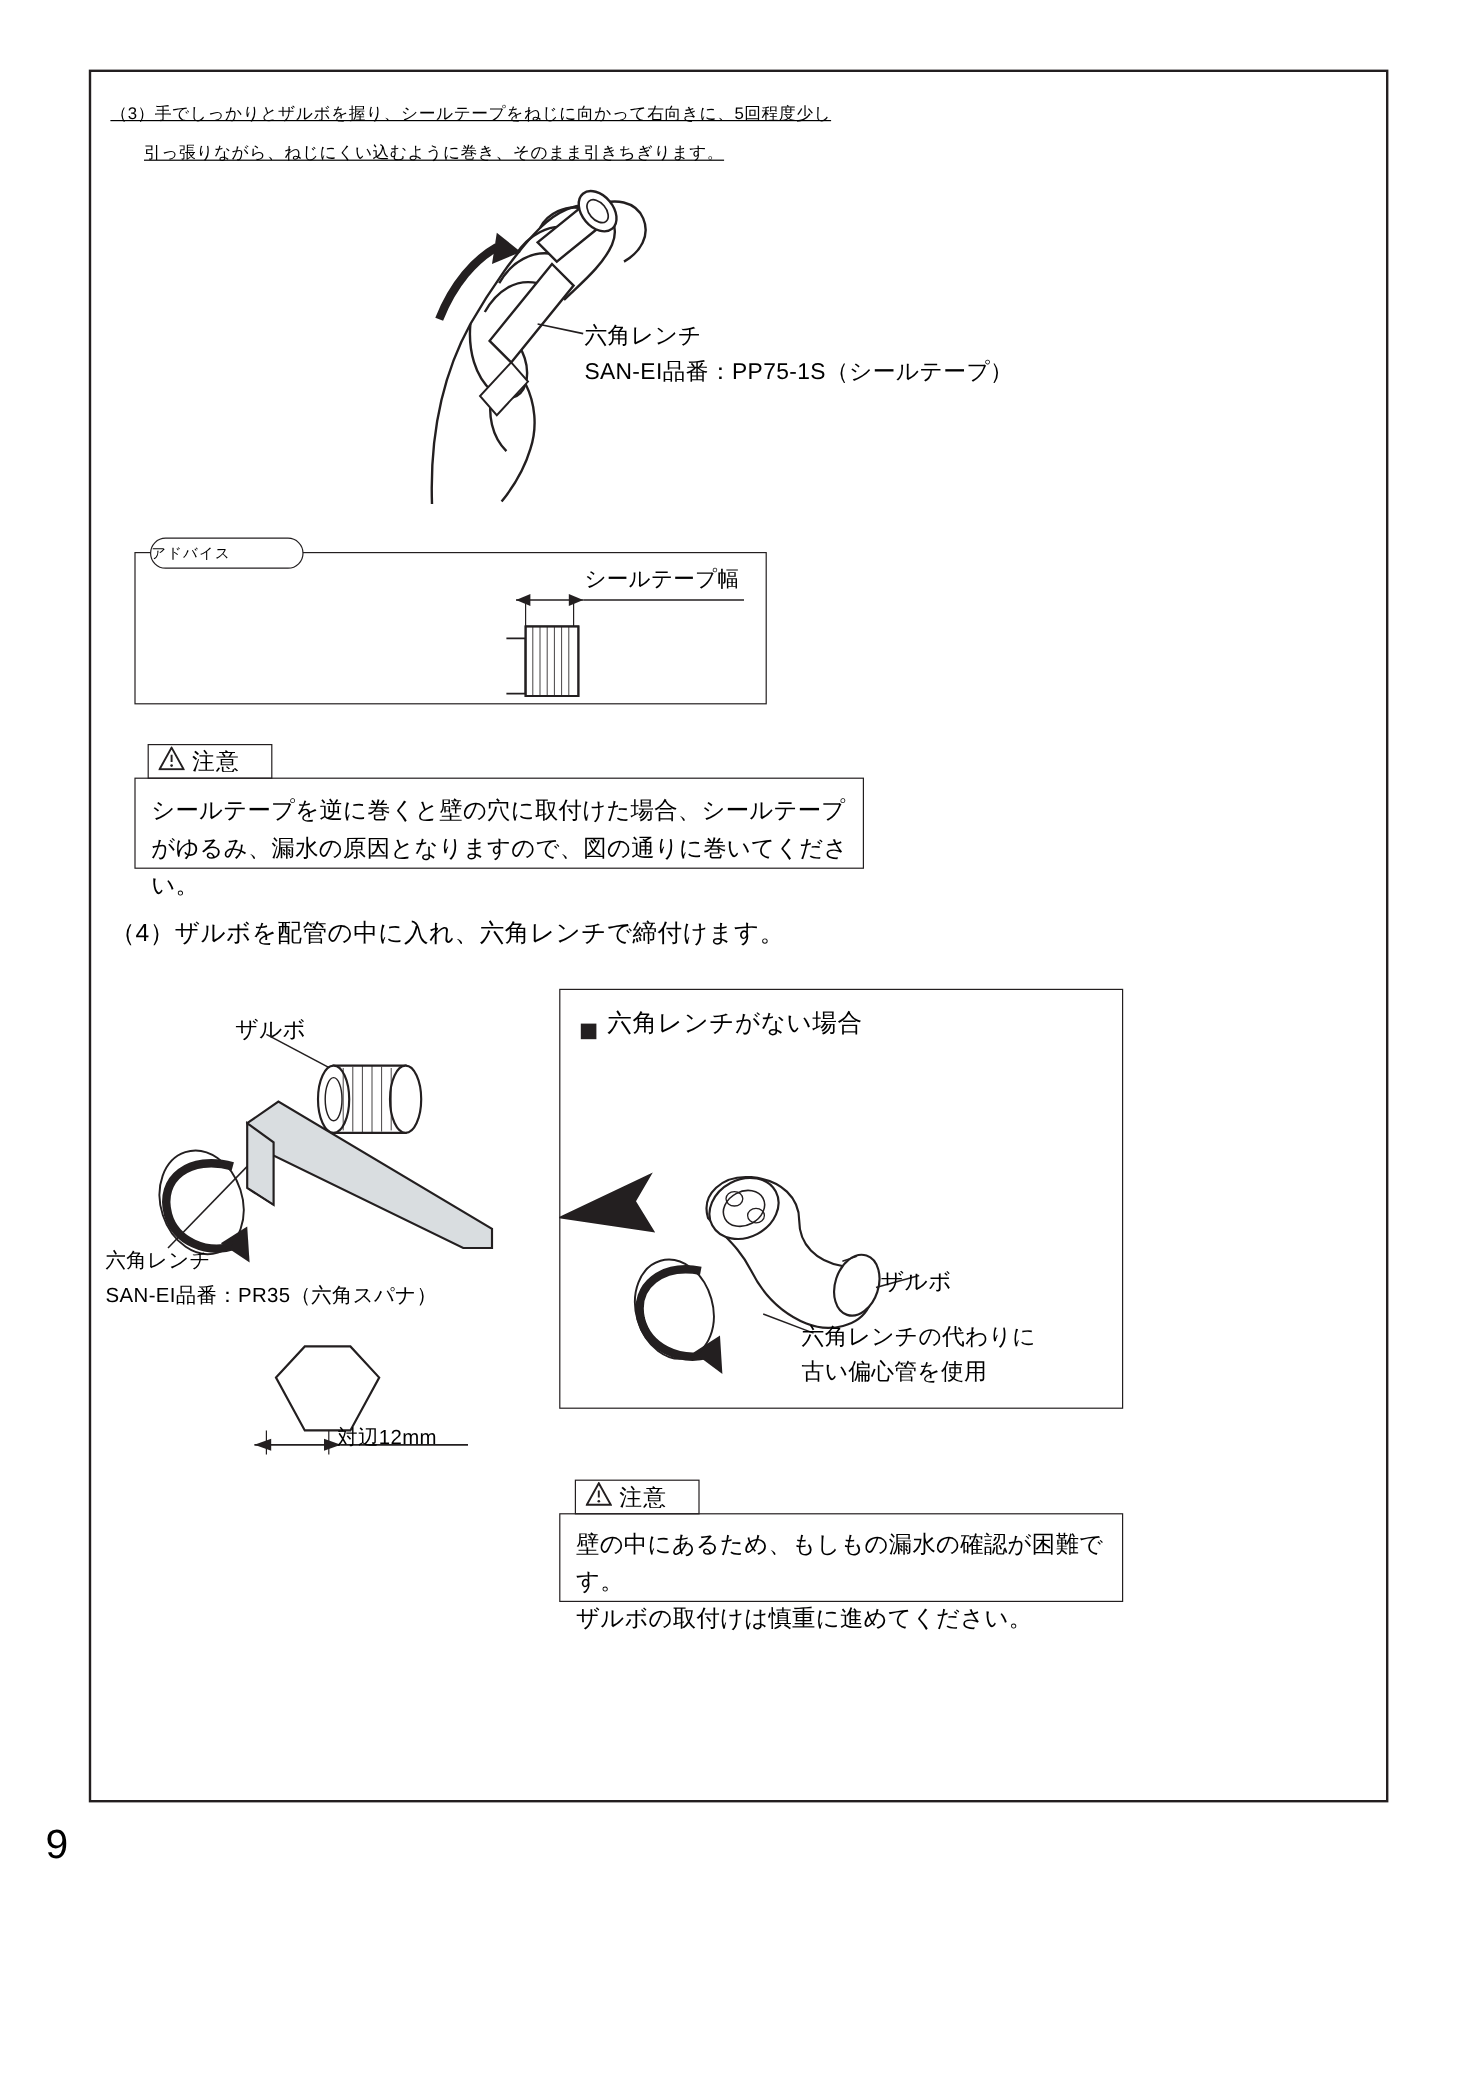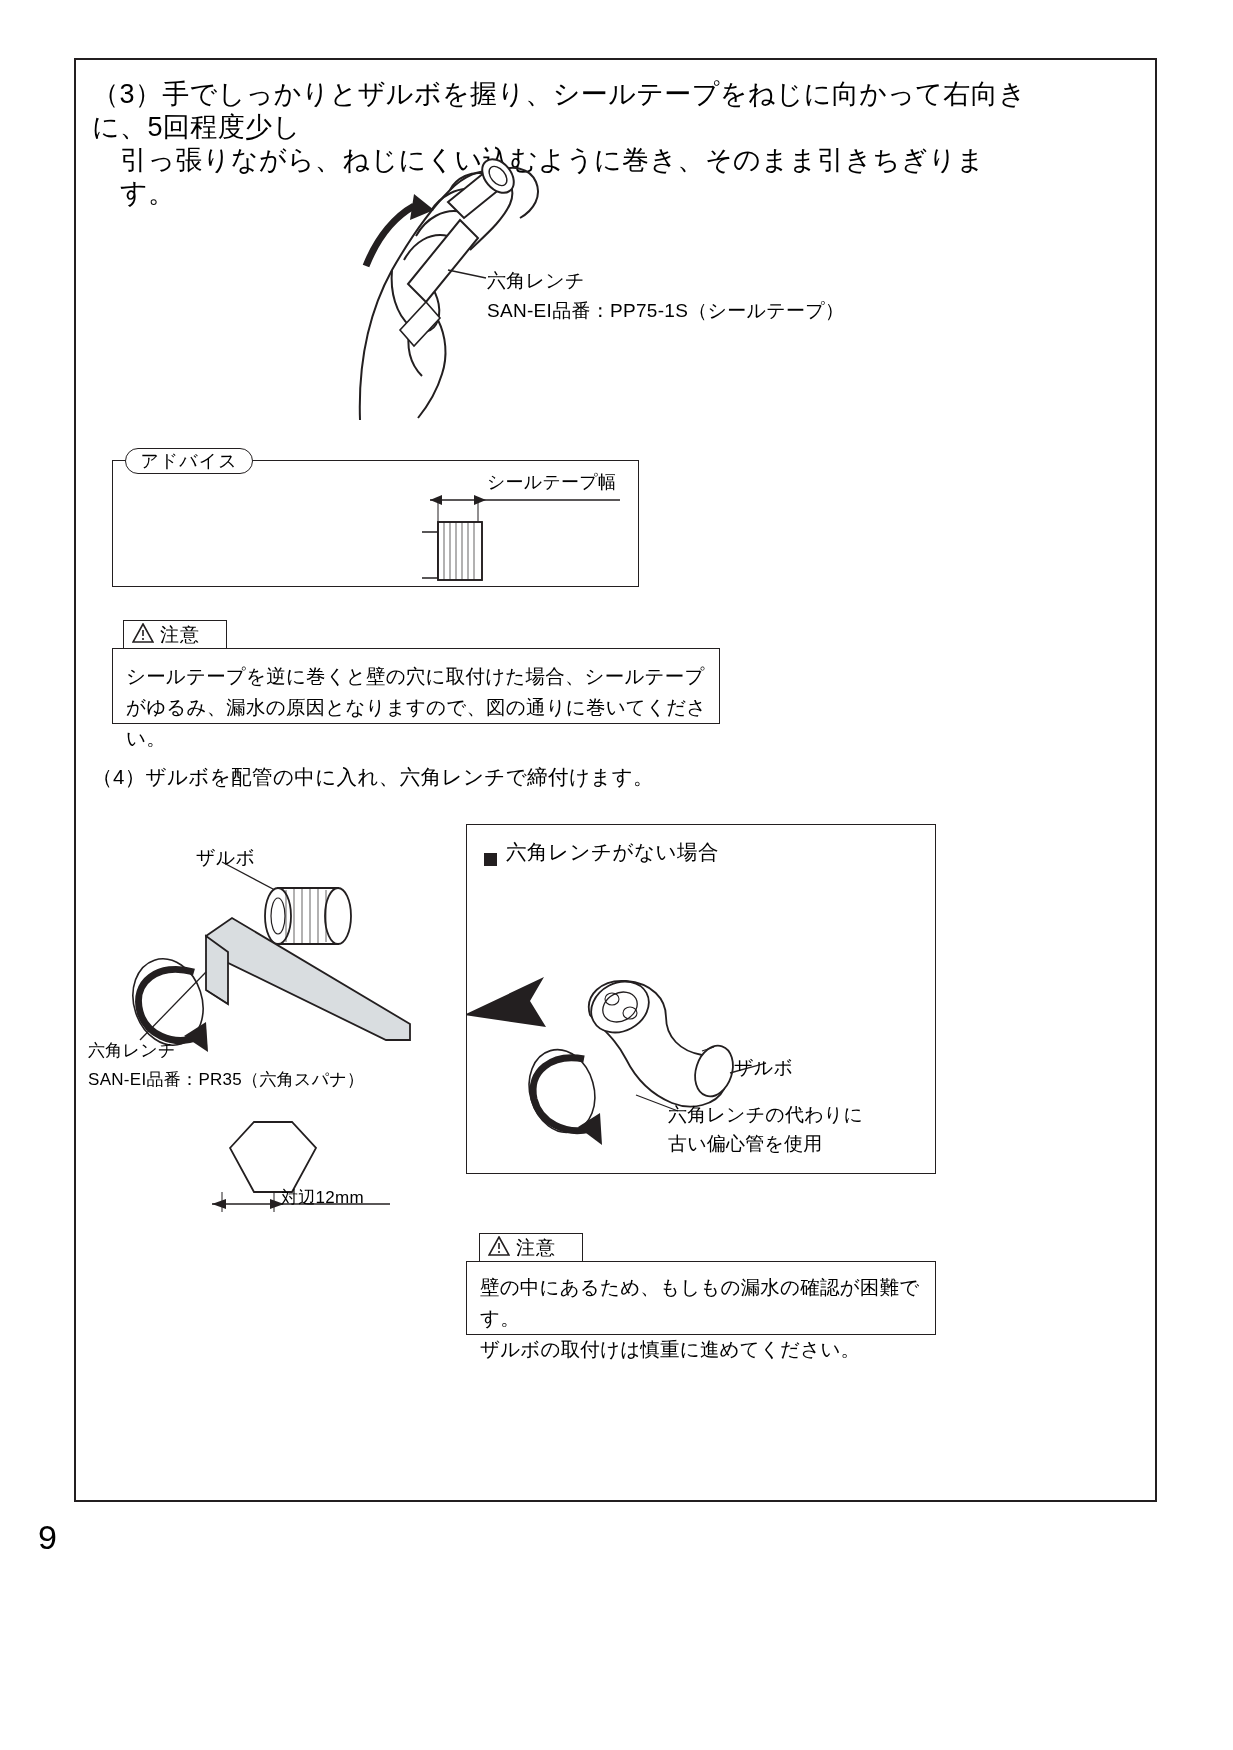--- a/index.html
+++ b/index.html
@@ -1,34 +1,34 @@
 <!DOCTYPE html>
 <html><head>
 <meta charset="utf-8">
 <style>
   html,body{margin:0;padding:0;background:#ffffff;}
   body{width:1233px;height:1750px;position:relative;font-family:"Liberation Sans","DejaVu Sans",sans-serif;color:#000;}
   .page{position:absolute;left:0;top:0;width:1233px;height:1750px;}
   .frame{position:absolute;left:74px;top:58px;width:1083px;height:1444px;border:2px solid #231f20;box-sizing:border-box;}
 
   
-  .step3-text{position:absolute;left:92px;top:78px;width:940px;font-size:27px;line-height:33px;letter-spacing:0.4px;}
+  .step3-text{position:absolute;left:92px;top:78px;width:940px;font-size:14px;line-height:33px;letter-spacing:0.4px;text-decoration:underline;}
   .step3-text .l2{display:block;padding-left:28px;}
 
   
   .hand-wrap{position:absolute;left:330px;top:150px;width:340px;height:280px;}
   .hand-wrap svg{display:block;}
 
   .lead-seal{position:absolute;left:487px;top:266px;font-size:19px;line-height:30px;letter-spacing:0.3px;}
   .lead-seal .ln2{display:block;}
 
   
   .advice{position:absolute;left:112px;top:460px;width:527px;height:127px;border:1.6px solid #231f20;box-sizing:border-box;}
   .advice-tab{position:absolute;left:125px;top:448px;width:128px;height:26px;border:1.6px solid #231f20;border-radius:13px;background:#fff;box-sizing:border-box;}
-  .advice-tab span{display:block;text-align:center;line-height:24px;font-size:18px;letter-spacing:1px;}
+  .advice-tab span{display:block;text-align:left;line-height:24px;font-size:12px;letter-spacing:1px;}
   .advice-body{position:absolute;left:126px;top:478px;width:300px;font-size:18.5px;line-height:27.5px;letter-spacing:0.2px;}
   .advice-fig{position:absolute;left:420px;top:478px;width:210px;height:105px;}
   .seal-width-label{position:absolute;left:487px;top:470px;font-size:18px;letter-spacing:0.2px;}
 
   
   .caution1-tab{position:absolute;left:123px;top:620px;width:104px;height:29px;border:1.6px solid #231f20;background:#fff;box-sizing:border-box;display:flex;align-items:center;gap:6px;padding-left:8px;}
   .caution1-box{position:absolute;left:112px;top:648px;width:608px;height:76px;border:1.6px solid #231f20;box-sizing:border-box;}
   .caution1-text{position:absolute;left:126px;top:661px;width:590px;font-size:19.5px;line-height:31px;letter-spacing:0.2px;}
   .warn-word{font-size:19px;letter-spacing:1px;}
 

